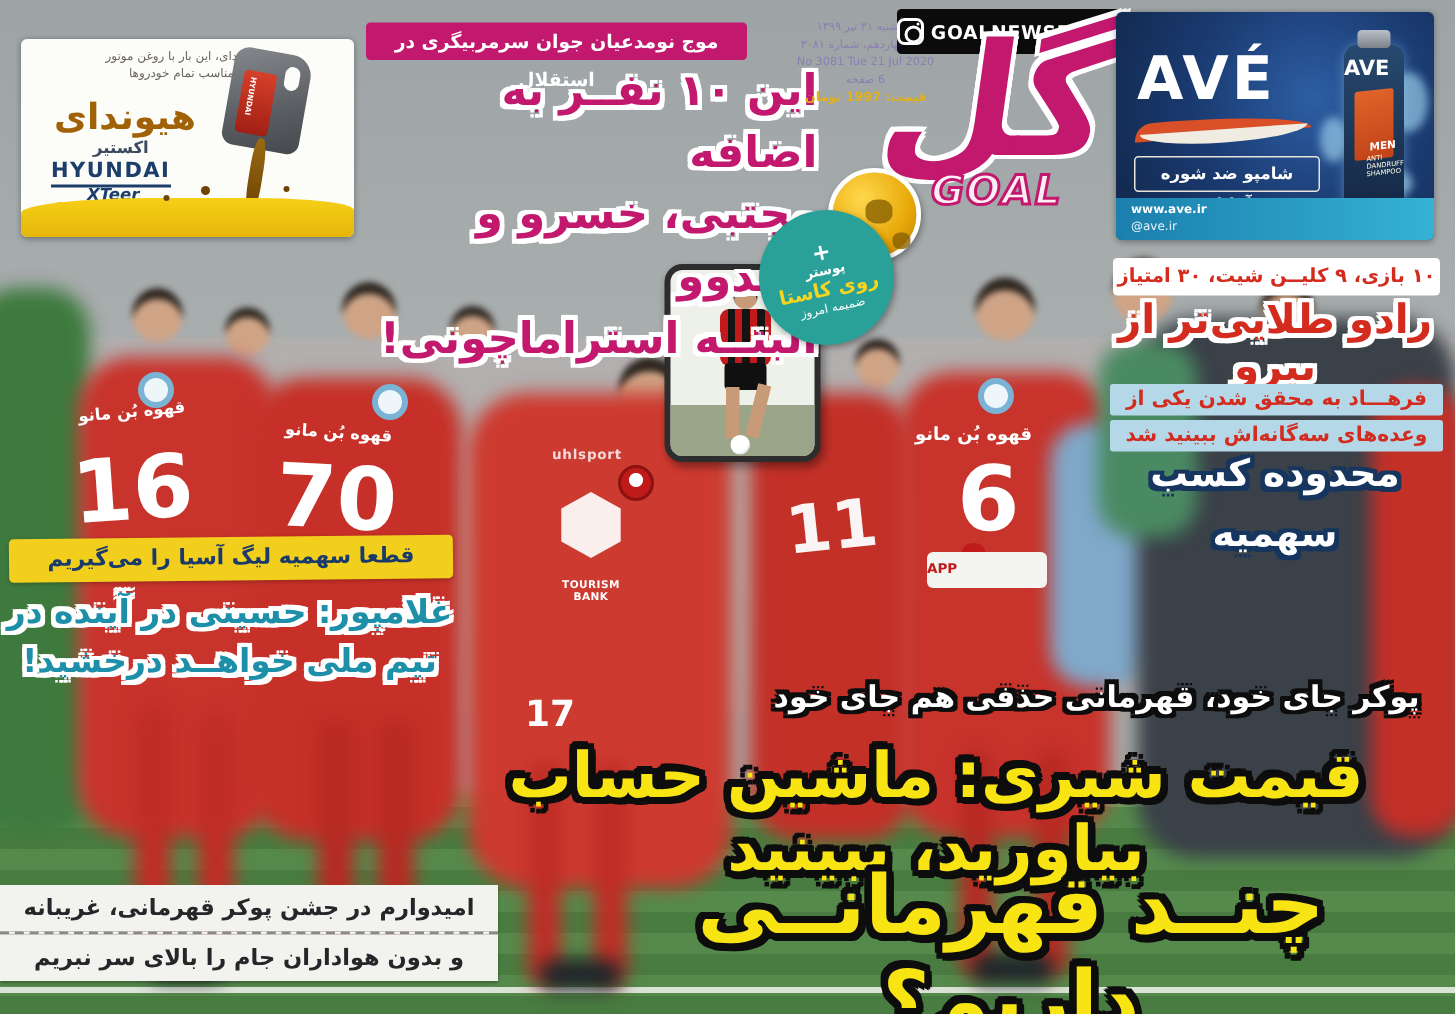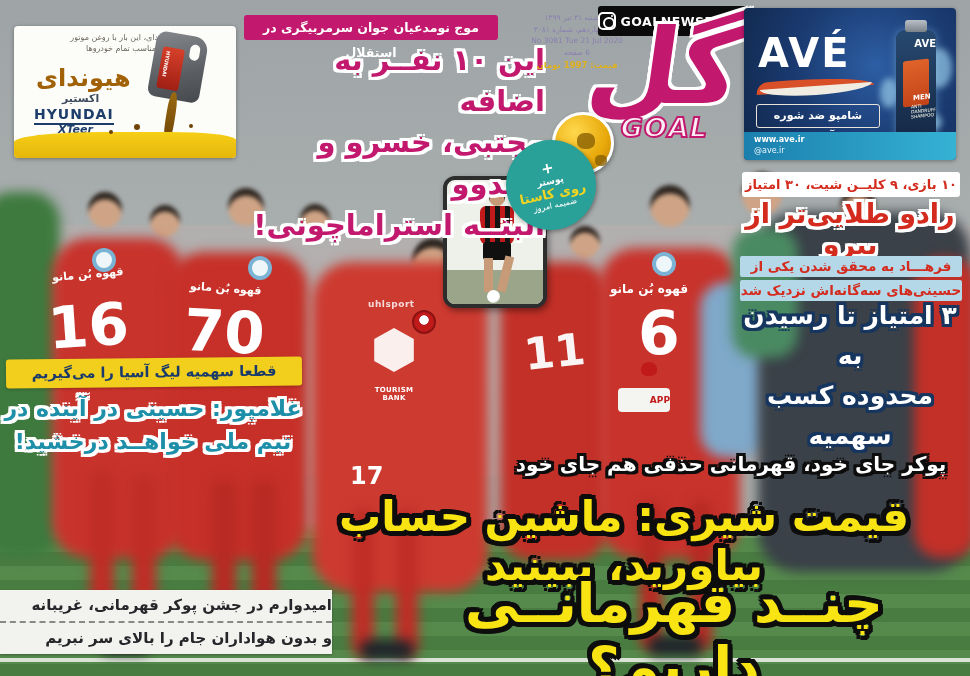--- a/index.html
+++ b/index.html
@@ -90,49 +90,49 @@
   .ave-brand { position:absolute; left:14px; top:22px; font-size:40px; font-weight:bold; color:#fff; letter-spacing:2px; }
   .ave-wave1 { position:absolute; left:12px; top:70px; width:118px; height:12px; background:#d94f28; border-radius:10% 90% 50% 50%/100% 100% 0 0; transform:rotate(-5deg); }
   .ave-wave2 { position:absolute; left:16px; top:78px; width:112px; height:9px; background:#f0ece2; border-radius:90% 10% 50% 50%/0 0 100% 100%; transform:rotate(-4deg); }
   .ave-box { position:absolute; left:12px; top:96px; width:124px; height:24px; border:1.5px solid #e8e4da; border-radius:3px; color:#fff; font-size:11px; font-weight:bold; line-height:21px; }
   .ave-strip { position:absolute; left:0; bottom:0; width:100%; height:28px; background:linear-gradient(90deg,#1b7fae,#35b2d4); }
   .ave-strip .site { position:absolute; left:10px; top:3px; font-size:8px; color:#fff; font-weight:bold; }
   .ave-strip .insta { position:absolute; left:10px; top:14px; font-size:8px; color:#eaf6fb; }
   .ave-bottle { position:absolute; right:20px; top:22px; width:40px; height:112px; border-radius:9px; background:linear-gradient(180deg,#27496f,#142744); box-shadow:0 0 8px rgba(160,215,245,.4); }
   .ave-cap { position:absolute; right:29px; top:12px; width:22px; height:12px; background:linear-gradient(180deg,#b9c0c8,#7b828a); border-radius:3px; }
   .ave-lbl { position:absolute; left:7px; top:30px; width:26px; height:46px; background:linear-gradient(170deg,#e0642a,#c14218); transform:skewY(-6deg); border-radius:2px; }
-  .ave-btl-brand { position:absolute; left:0; top:8px; width:100%; text-align:right; font-size:10px; font-weight:bold; color:#fff; }
+  .ave-btl-brand { position:absolute; left:0; top:8px; width:100%; text-align:left; font-size:14px; font-weight:bold; color:#fff; }
   .ave-btl-men { position:absolute; left:10px; top:34px; font-size:7px; font-weight:bold; color:#fff; }
   .ave-btl-sh { position:absolute; left:8px; top:44px; font-size:4.5px; color:#ffe; }
   .ave-splash { position:absolute; border-radius:50%; background:#9fd4f0; filter:blur(3px); opacity:.65; }
 
   
   #stats-banner { left:742px; top:172px; width:218px; height:25px; background:#fff; border-radius:3px; color:#d42b1f; font-size:13px; font-weight:bold; line-height:25px; z-index:5; }
   #rado-title { left:736px; top:198px; width:228px; font-size:27px; font-weight:bold; color:#d42b1f; z-index:5; }
   .blue-band { position:absolute; left:740px; width:222px; height:21px; background:#b5d8e8; border-radius:2px; color:#d42b1f; font-size:13.5px; font-weight:bold; line-height:21px; z-index:5; }
   #points-lines { left:736px; top:296px; width:228px; font-size:25px; font-weight:bold; color:#fff; line-height:1.6; z-index:5; }
 
   
   #asia-strip { left:6px; top:358px; width:296px; height:29px; background:#f2cf1d; border-radius:3px; color:#1a3a6b; font-size:14.5px; font-weight:bold; line-height:29px; transform:rotate(-.6deg); z-index:5; box-shadow:0 1px 3px rgba(0,0,0,.25); }
   #gholampour { left:0; top:392px; width:306px; font-size:22px; font-weight:bold; color:#1d8fa8; line-height:1.5; z-index:5; }
 
   
   #poker-line { left:498px; top:452px; width:466px; font-size:20px; font-weight:bold; color:#fff; z-index:5; }
   #main-line1 { left:282px; top:492px; width:684px; font-size:42px; font-weight:bold; color:#f8e313; z-index:5; }
   #main-line2 { left:382px; top:572px; width:584px; font-size:54px; font-weight:bold; color:#f8e313; z-index:5; }
   #hope-banner { left:0; top:590px; width:332px; z-index:5; }
-  .hope-strip { background:#f2f2ee; height:31px; color:#26262a; font-size:15px; font-weight:bold; line-height:31px; box-shadow:0 1px 2px rgba(0,0,0,.3);text-align:right; }
+  .hope-strip { background:#f2f2ee; height:31px; color:#26262a; font-size:15px; font-weight:bold; line-height:31px; box-shadow:0 1px 2px rgba(0,0,0,.3); }
   .hope-div { border-top:2px dashed #8a8a8a; background:#f2f2ee; height:2px; }
 
   
   .crest { position:absolute; left:412px; top:310px; width:24px; height:24px; border-radius:50%; background:radial-gradient(circle at 50% 40%,#fff 28%,#c01a1a 32%); border:2px solid #8c1212; z-index:2; }
   .tb-logo { position:absolute; left:368px; top:328px; width:52px; height:56px; z-index:2; }
   .tb-hex { width:44px; height:44px; margin:0 auto; background:#fff; opacity:.92; clip-path:polygon(50% 0,95% 25%,95% 75%,50% 100%,5% 75%,5% 25%); }
   .tb-txt { margin-top:14px; text-align:center; font-size:7px; font-weight:bold; color:#fff; letter-spacing:.3px; }
-  .app-badge { position:absolute; left:618px; top:388px; width:52px; height:24px; background:#f4f4f0; border-radius:4px; z-index:2; text-align:right; font-size:9px; font-weight:bold; color:#c01a1a; line-height:24px; }
+  .app-badge { position:absolute; left:618px; top:368px; width:80px; height:24px; background:#f4f4f0; border-radius:4px; z-index:2; text-align:left; font-size:9px; font-weight:bold; color:#c01a1a; line-height:24px; }
   .app-star { position:absolute; left:641px; top:362px; width:16px; height:14px; background:#c01a1a; border-radius:50% 50% 40% 40%; z-index:2; }
   .uhl { position:absolute; left:368px; top:299px; font-size:9px; color:#f4d9d9; font-weight:bold; z-index:2; letter-spacing:.5px; }
 </style>
 </head>
 <body>
 
 <div id="page">
 
   <div class="pitch-far"></div>
   <div class="pitch"></div>
@@ -282,23 +282,22 @@
     <div class="ave-cap"></div>
     <div class="ave-strip">
       <div class="site">www.ave.ir</div>
       <div class="insta">@ave.ir</div>
     </div>
   </div>
 
   <div class="abs ctr rtl" id="stats-banner">۱۰ بازی، ۹ کلیــن شیت، ۳۰ امتیاز</div>
   <div class="abs ctr rtl ow3" id="rado-title">رادو طلایی‌تر از بیرو</div>
   <div class="blue-band ctr rtl" style="top:256px;">فرهـــاد به محقق شدن یکی از</div>
-  <div class="blue-band ctr rtl" style="top:280px;">حسینی‌های سه‌گانه‌اش نزدیک شد</div>
+  <div class="blue-band ctr rtl" style="top:280px;">وعده‌های سه‌گانه‌اش ببینید شد</div>
   <div class="abs ctr rtl onavy" id="points-lines">
-    <div>۳ امتیاز تا رسیدن به</div>
     <div>محدوده کسب سهمیه</div>
   </div>
 
   <div class="abs ctr rtl" id="asia-strip">قطعا سهمیه لیگ آسیا را می‌گیریم</div>
   <div class="abs ctr rtl ob3" id="poker-line">پوکر جای خود، قهرمانی حذفی هم جای خود</div>
 
   <div class="abs ctr rtl ow3" id="gholampour">
     <div>غلامپور: حسینی در آینده در</div>
     <div>تیم ملی خواهــد درخشید!</div>
   </div>

